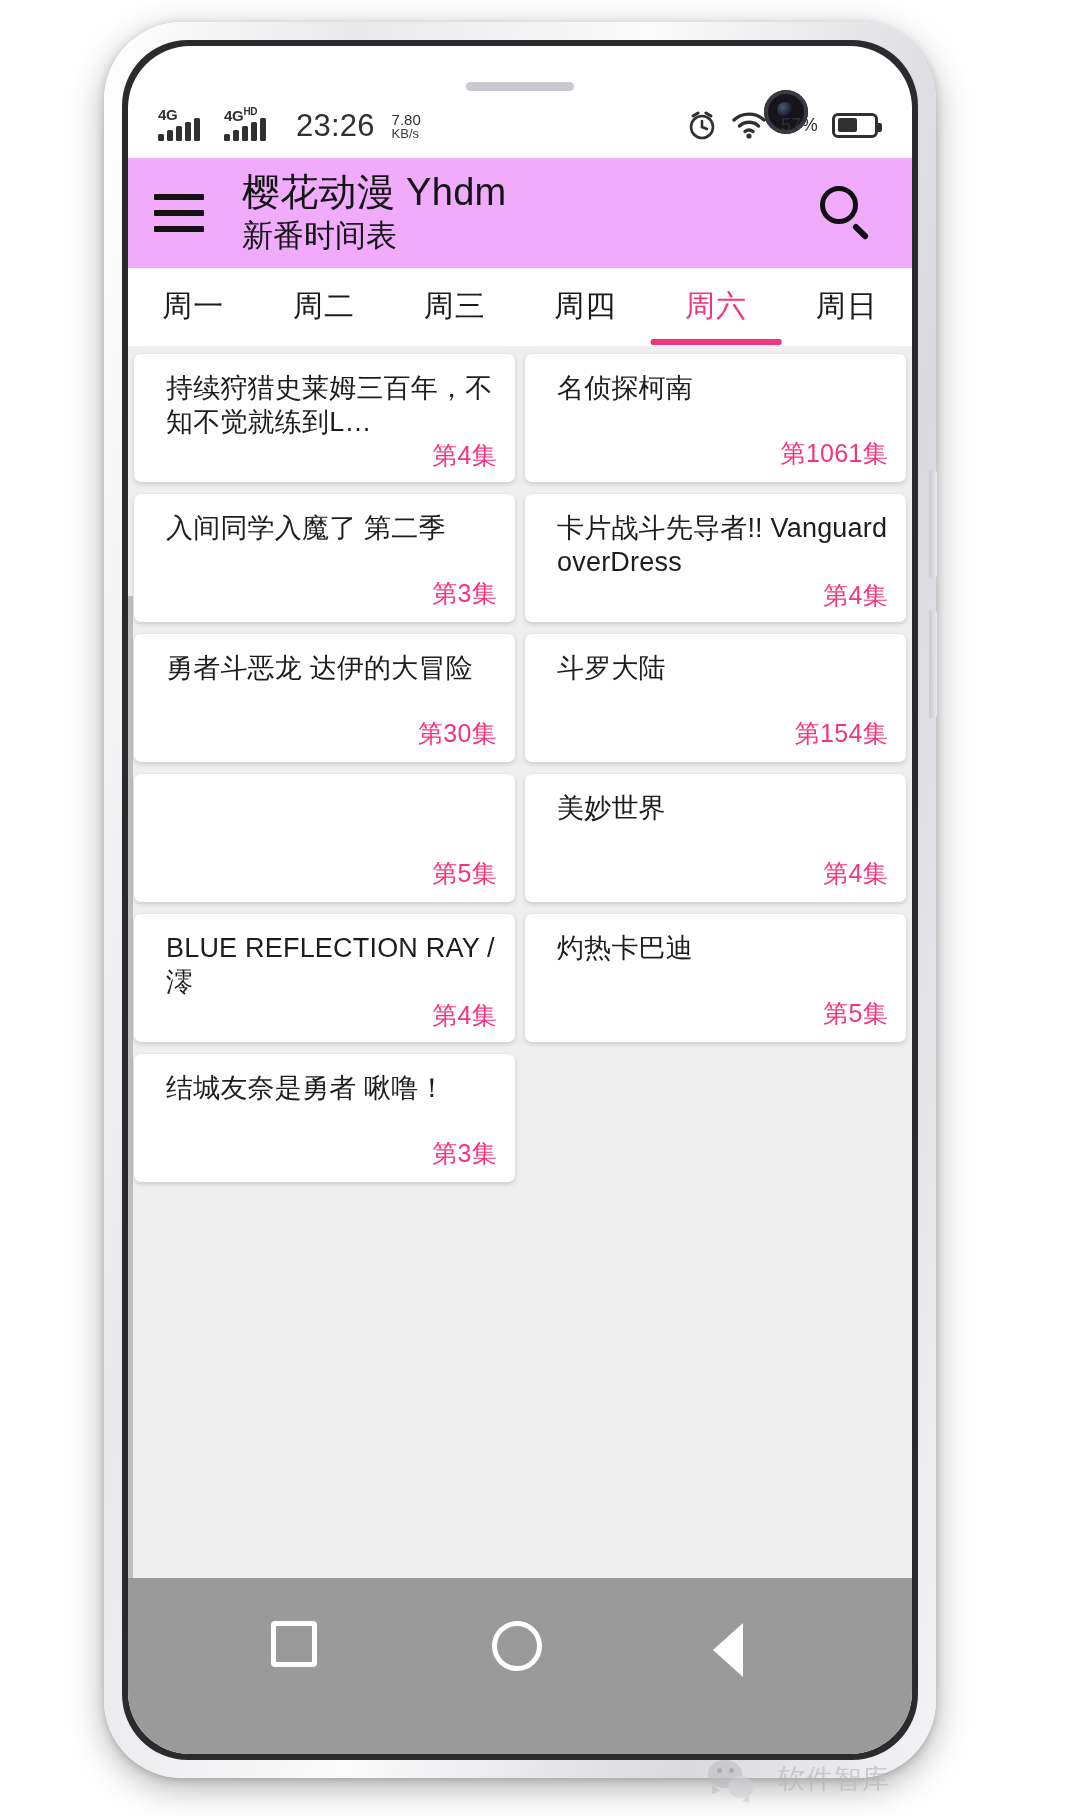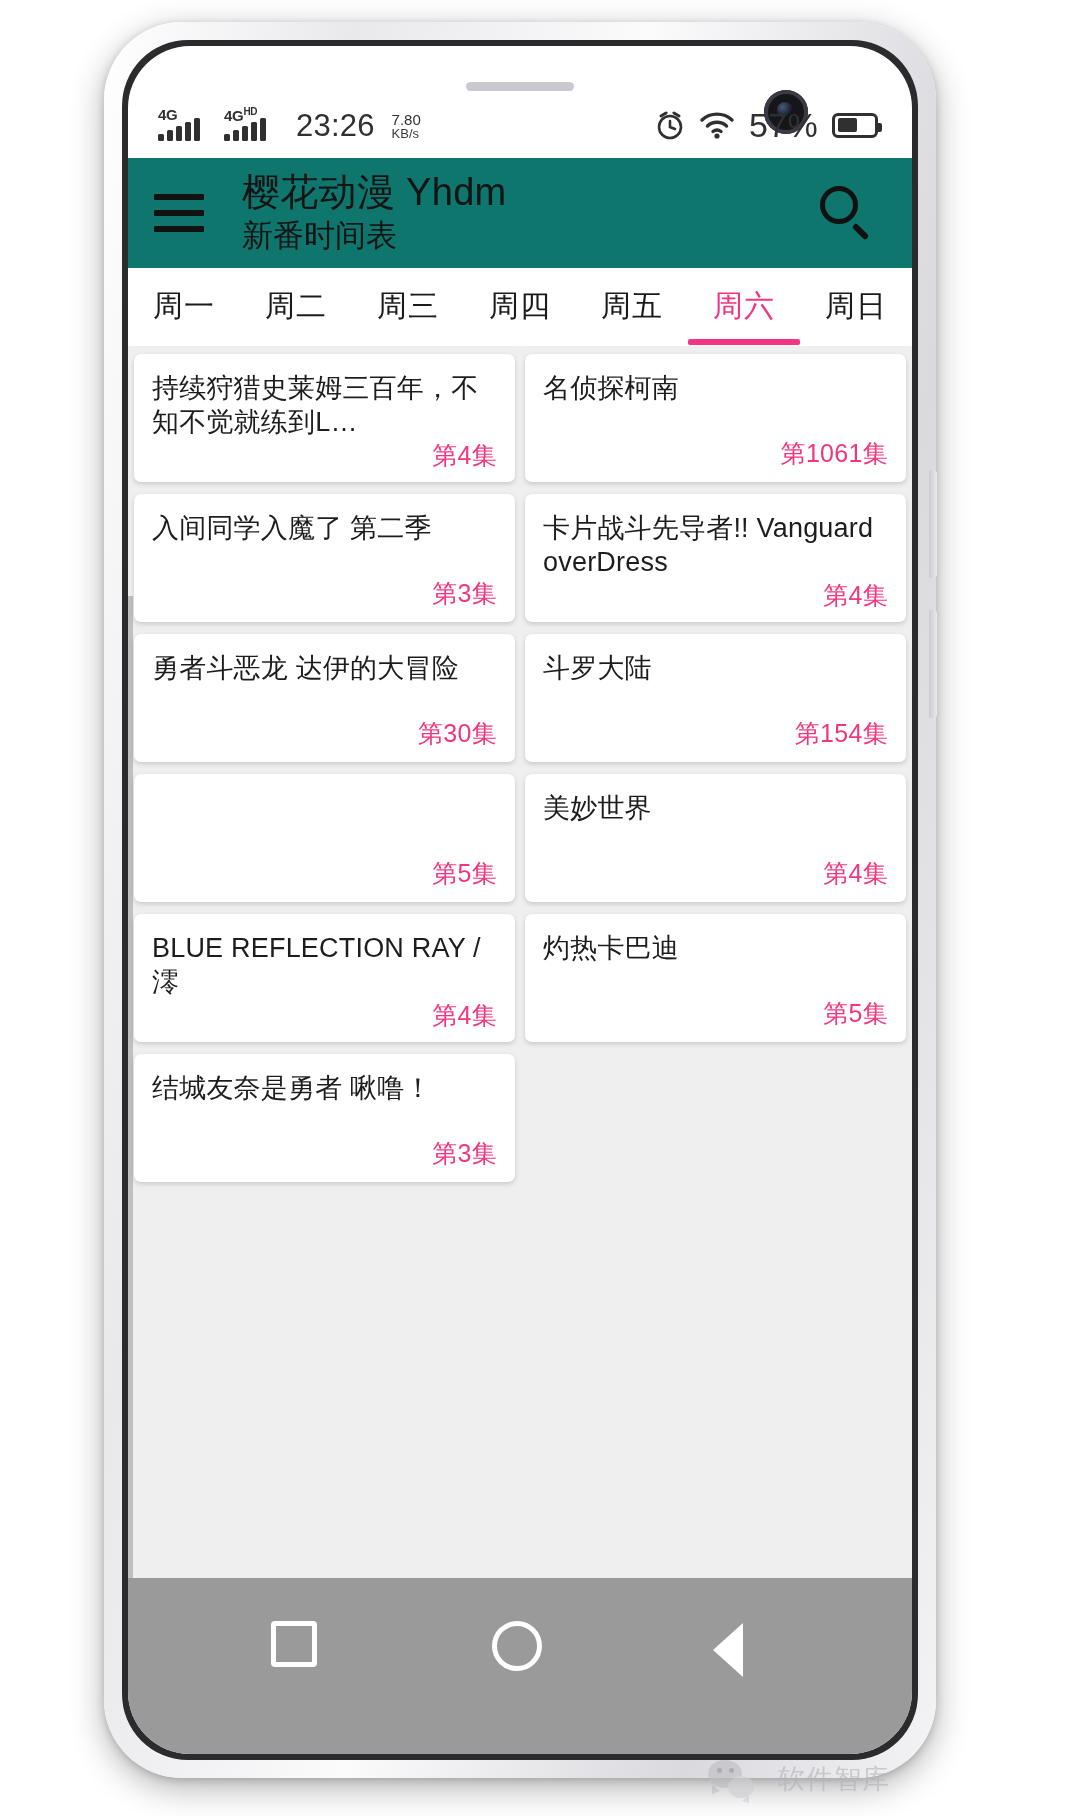--- a/index.html
+++ b/index.html
@@ -83,39 +83,39 @@
   .bars i:nth-child(3){ height: 15px; }
   .bars i:nth-child(4){ height: 19px; }
   .bars i:nth-child(5){ height: 23px; }
 
   #sb-clock { font-size: 31px; font-weight: 400; letter-spacing: .2px; margin-left: 6px; line-height: 1; }
   #sb-netspeed { margin-left: 7px; line-height: 1.05; }
   #sb-netspeed .spd { font-size: 15px; display:block; }
   #sb-netspeed .unit { font-size: 13px; display:block; color:#3a3a3a; }
 
   .sb-right { margin-left: auto; display: flex; align-items: center; gap: 14px; }
-  #sb-battery-text { font-size: 34px; letter-spacing: .3px; }
+  #sb-battery-text { font-size: 18px; letter-spacing: .3px; }
   .battery-shell {
     width: 46px; height: 25px; border: 3px solid #303030;
     border-radius: 6px; position: relative; display:flex; align-items:center;
     padding: 2.5px;
   }
   .battery-shell::after {
     content: ""; position: absolute; right: -7px; top: 7px;
     width: 4px; height: 9px; background: #303030; border-radius: 0 2px 2px 0;
   }
   .battery-fill { height: 100%; width: 57%; background: #303030; border-radius: 2px; }
 
   
   #app-bar {
     position: absolute; left: 0; top: 112px;
     width: 784px; height: 110px;
     display: flex; align-items: center;
     padding: 0 34px 0 26px;
-    background: #0f766e;
+    background: #f0abfc;
   }
   #menu-button { width: 62px; height: 62px; display:flex; flex-direction:column;
       justify-content:center; gap: 10px; cursor: pointer; }
   #menu-button span { display:block; width: 50px; height: 6px; background: #111; border-radius: 1px; }
 
   #title-block { margin-left: 26px; }
   #app-title { font-size: 38px; color: #141414; line-height: 1.08; letter-spacing: .3px; font-weight: 400; }
   #app-subtitle { font-size: 31px; color: #141414; line-height: 1.2; margin-top: 4px; font-weight: 400; }
 
   #search-button { margin-left: auto; width: 66px; height: 66px; position: relative; cursor: pointer; }
@@ -162,21 +162,21 @@
   #grid {
     display: grid;
     grid-template-columns: 1fr 1fr;
     gap: 12px 10px;
   }
   .card {
     background: #ffffff;
     border-radius: 7px;
     box-shadow: 0 2px 5px rgba(0,0,0,.16);
     height: 128px;
-    padding: 17px 18px 12px 18px;
+    padding: 17px 18px 12px 32px;
     display: flex; flex-direction: column;
     cursor: pointer;
     overflow: hidden;
   }
   .card.empty { background: transparent; box-shadow: none; cursor: default; }
   .card-title {
     font-size: 27px; color: #1d1d1d; line-height: 1.26;
     letter-spacing: .2px;
     word-break: break-word;
   }
@@ -335,23 +335,20 @@
         </div>
       <div class="tab">
           <span>周二</span>
         </div>
       <div class="tab">
           <span>周三</span>
         </div>
       <div class="tab">
           <span>周四</span>
         </div>
-      <div class="tab">
-          <span>周五</span>
-        </div>
       <div class="tab active">
           <span>周六</span>
         </div>
       <div class="tab">
           <span>周日</span>
         </div>
     </div>
 
     <div id="content">
       <div id="scroll-hint"></div>

